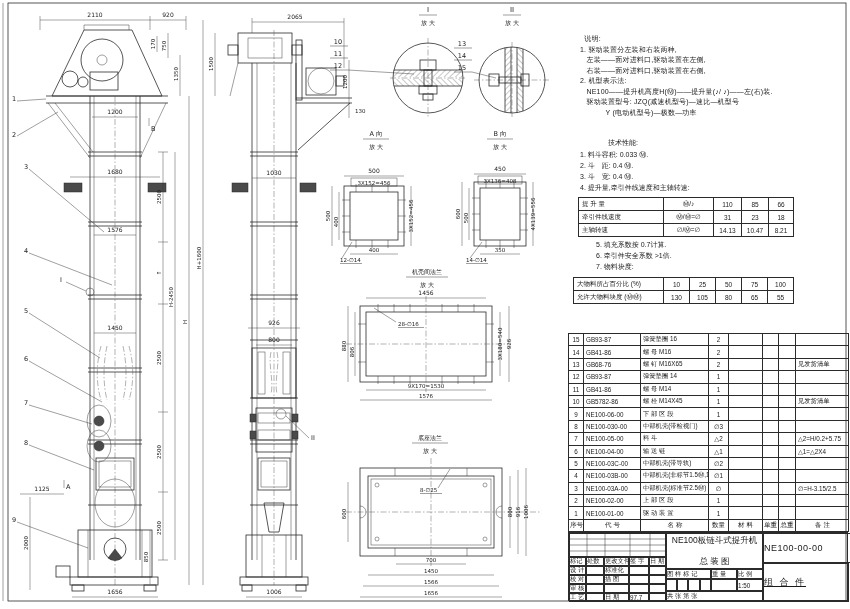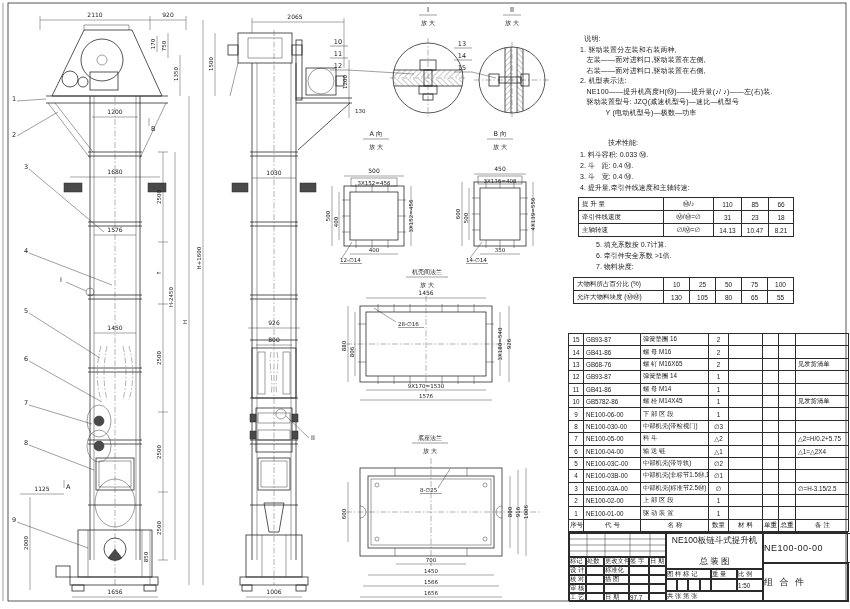--- a/index.html
+++ b/index.html
@@ -798,16 +798,16 @@
   <div class="tbcell" style="left:168px;top:36px;width:26px;height:10px;">比 例</div>
   <div class="tbcell" style="left:97px;top:46px;width:11px;height:12px;"></div>
   <div class="tbcell" style="left:108px;top:46px;width:11px;height:12px;"></div>
   <div class="tbcell" style="left:119px;top:46px;width:12px;height:12px;"></div>
   <div class="tbcell" style="left:131px;top:46px;width:11px;height:12px;"></div>
   <div class="tbcell" style="left:142px;top:46px;width:26px;height:12px;"></div>
   <div class="tbcell" style="left:168px;top:46px;width:26px;height:12px;">1:50</div>
   <div class="tbcell" style="left:97px;top:58px;width:97px;height:11px;">共  张  第  张</div>
 
   <div class="tbcell" style="left:194px;top:0;width:106px;height:30px;font-size:9px;letter-spacing:0.5px;">NE100-00-00</div>
-  <div class="tbcell" style="left:194px;top:30px;width:86px;height:39px;font-size:9px;letter-spacing:2px;">组 合 件</div>
+  <div class="tbcell" style="left:194px;top:30px;width:86px;height:39px;font-size:9px;letter-spacing:2px;text-decoration:underline;">组 合 件</div>
 </div>
 
 </div>
 
 </body></html>

